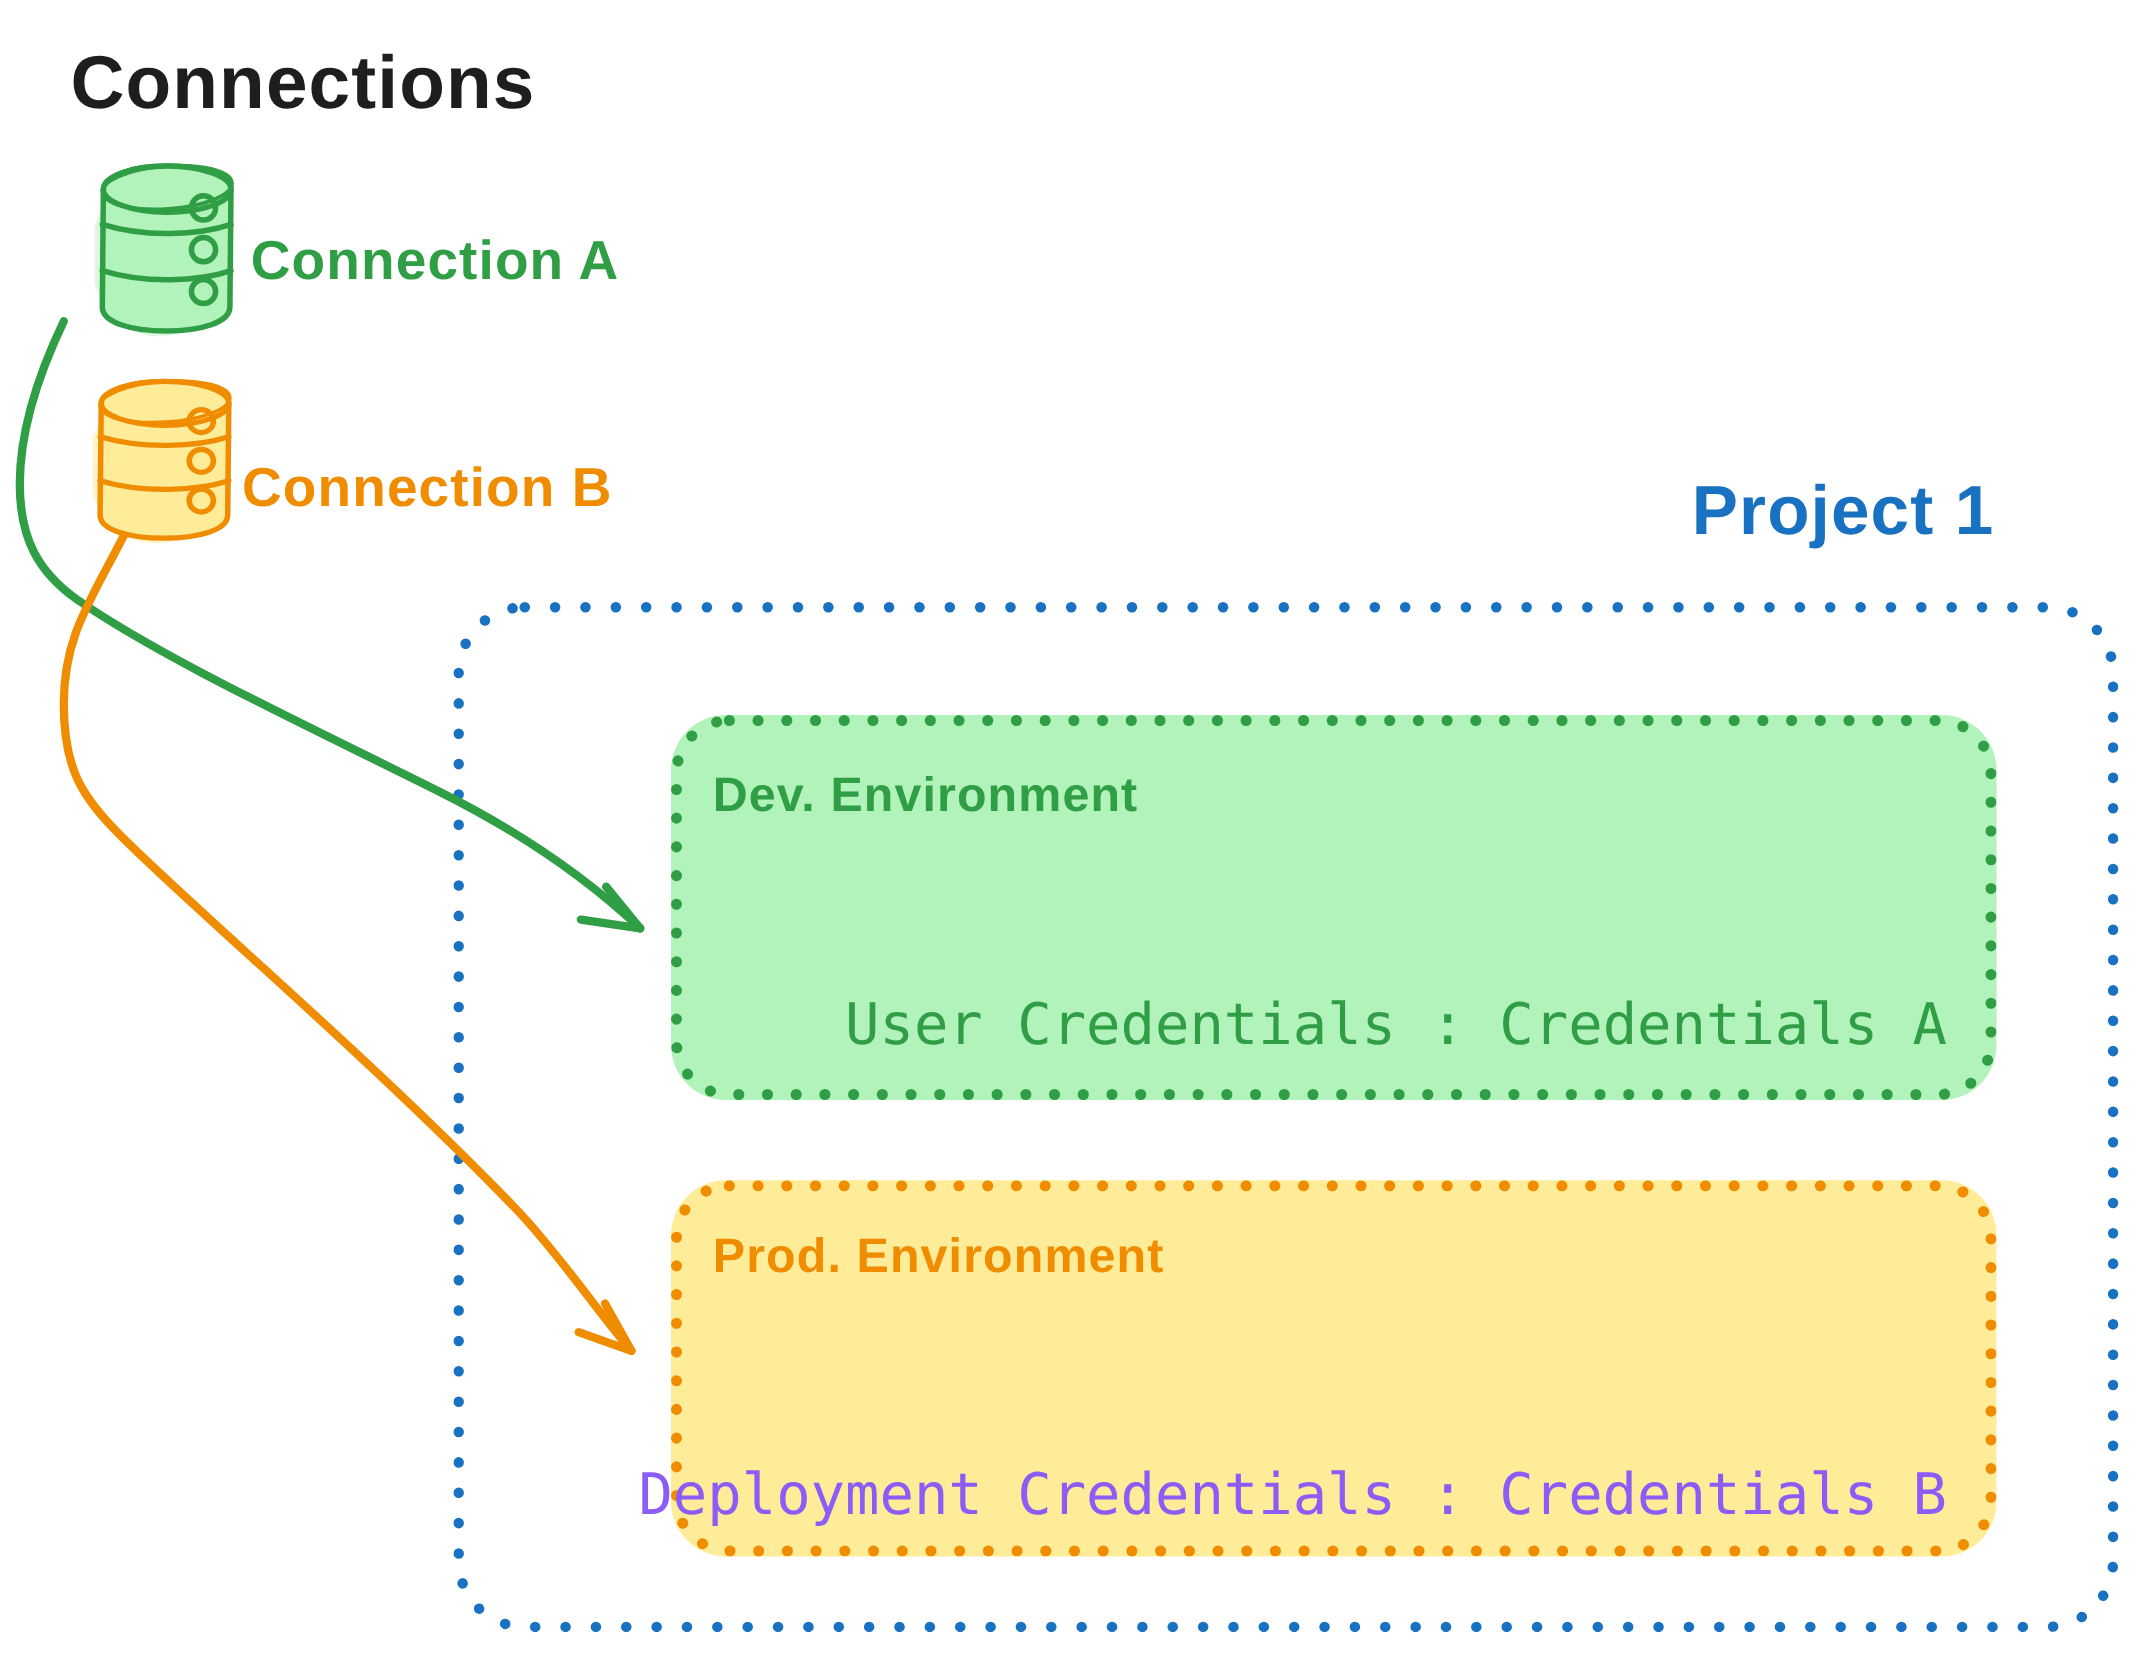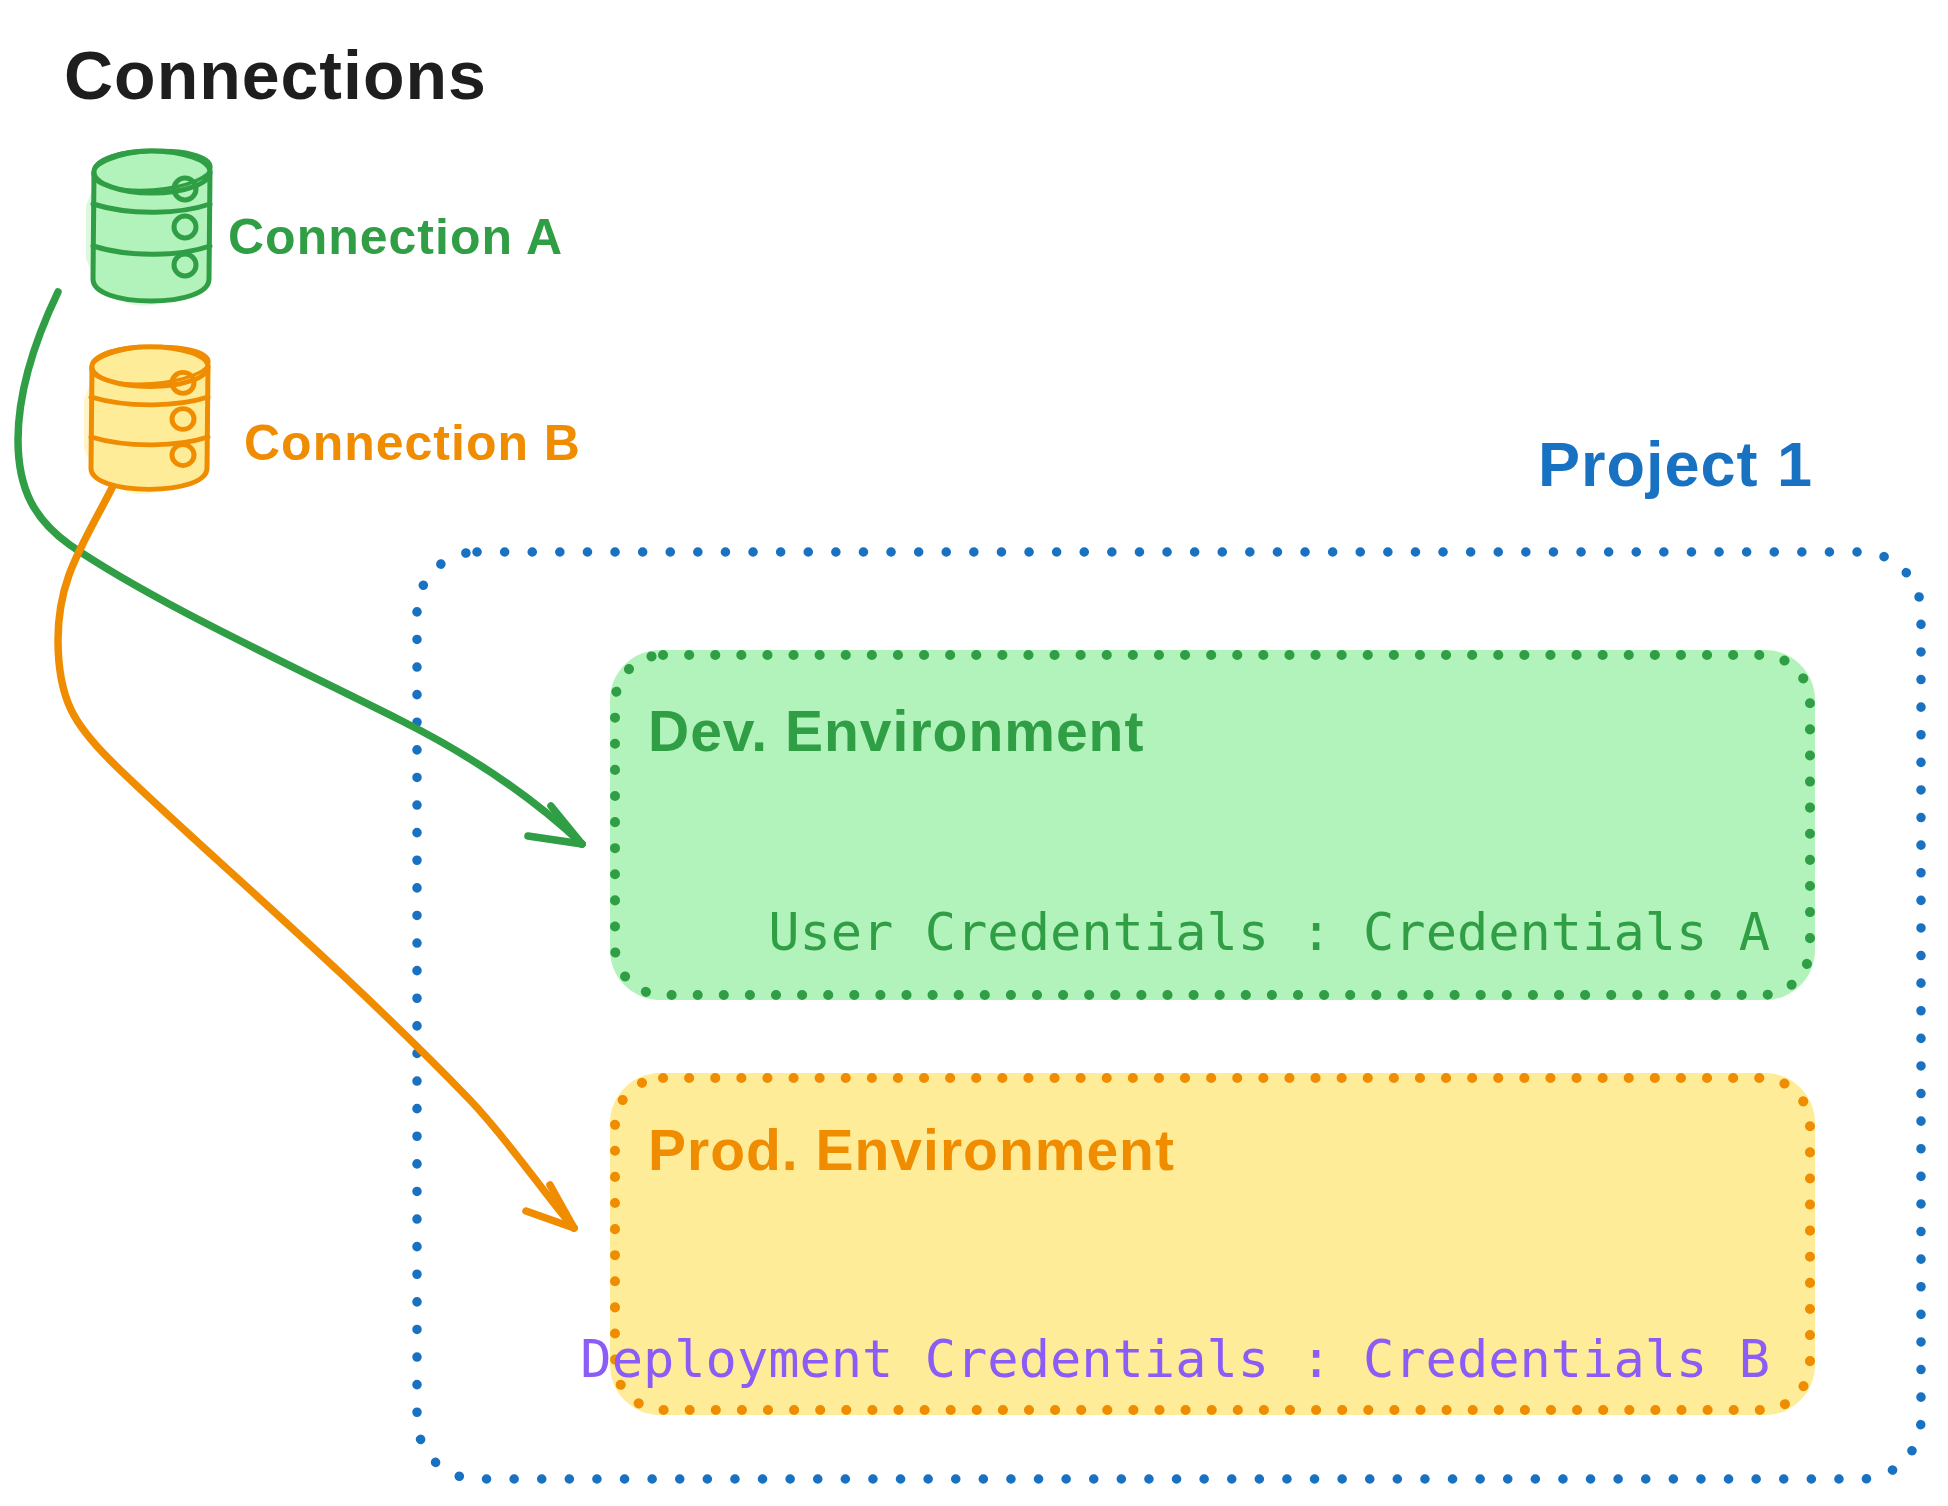--- a/index.html
+++ b/index.html
@@ -11,29 +11,29 @@
     overflow: hidden;
     font-family: "Liberation Sans", sans-serif;
   }
   .abs { position: absolute; }
 
   
   .hand { font-weight: 700; letter-spacing: 1px; line-height: 1.1; white-space: nowrap; }
   .connections-title { left: 64px; top: 38px; font-size: 68px; color: #1e1e1e; }
   .conn-label { font-size: 50px; margin-top: 18px; }
   .label-a { left: 228px; top: 192px; color: #2f9e44; }
-  .label-b { left: 244px; top: 398px; color: #f08c00; }
+  .label-b { left: 220px; top: 398px; color: #f08c00; }
   .project-title { left: 1538px; top: 430px; font-size: 63px; color: #1971c2; text-align: right; }
 
   
   .env-box { position: absolute; border-radius: 50px; }
   .env-dev  { left: 610px; top: 650px;  width: 1205px; height: 350px; background: #b2f2bb; }
   .env-prod { left: 610px; top: 1073px; width: 1205px; height: 342px; background: #ffec99; text-align: right; }
   .env-border { position: absolute; left: 0; top: 0; width: 100%; height: 100%; pointer-events: none; }
-  .env-title { position: absolute; left: 38px; font-weight: 700; letter-spacing: 1px; font-size: 57px; white-space: nowrap; }
+  .env-title { position: absolute; left: 38px; font-weight: 700; letter-spacing: 1px; font-size: 44px; white-space: nowrap; }
   .env-dev  .env-title { top: 48px;  color: #2f9e44; }
   .env-prod .env-title { top: 44px;  color: #f08c00; }
   .env-cred {
     position: absolute; right: 45px;
     font-family: "DejaVu Sans Mono", monospace;
     font-weight: 400; font-size: 52px; white-space: nowrap;
   }
   .env-dev  .env-cred { top: 252px; color: #2f9e44; }
   .env-prod .env-cred { top: 256px; color: #8b5cf6; }
 

